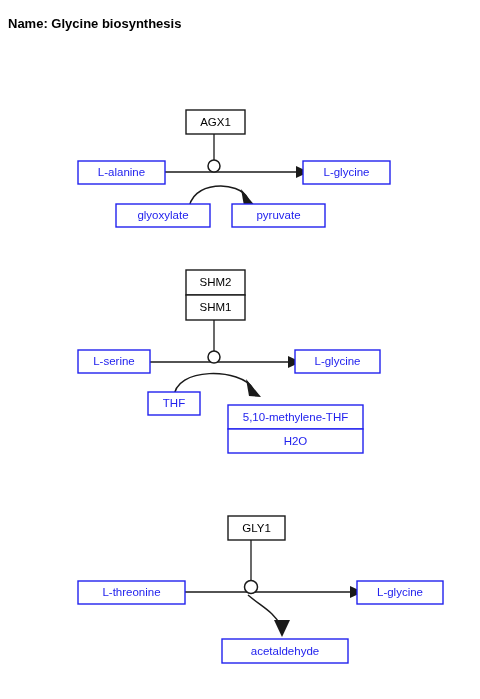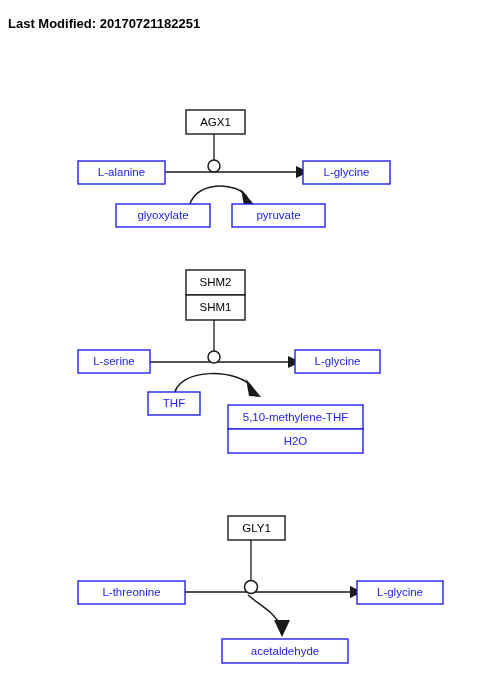--- a/index.html
+++ b/index.html
@@ -75,21 +75,21 @@
   }
   .arrow-head {
     fill: #1a1a1a;
     stroke: none;
   }
 </style>
 </head>
 <body>
 
 <div id="header">
-  <div class="hline">Last Modified: 20170721182251</div>
+  <div class="hline">Name: Glycine biosynthesis</div>
 </div>
 
 <svg id="canvas" viewBox="0 0 480 699">
 
   <g>
 
     <line class="edge-thin" x1="214" y1="134" x2="214" y2="166"></line>
 
     <line class="edge" x1="165" y1="172" x2="296" y2="172"></line>
     <polygon class="arrow-head" points="296,166 296,178 309,172"></polygon>

